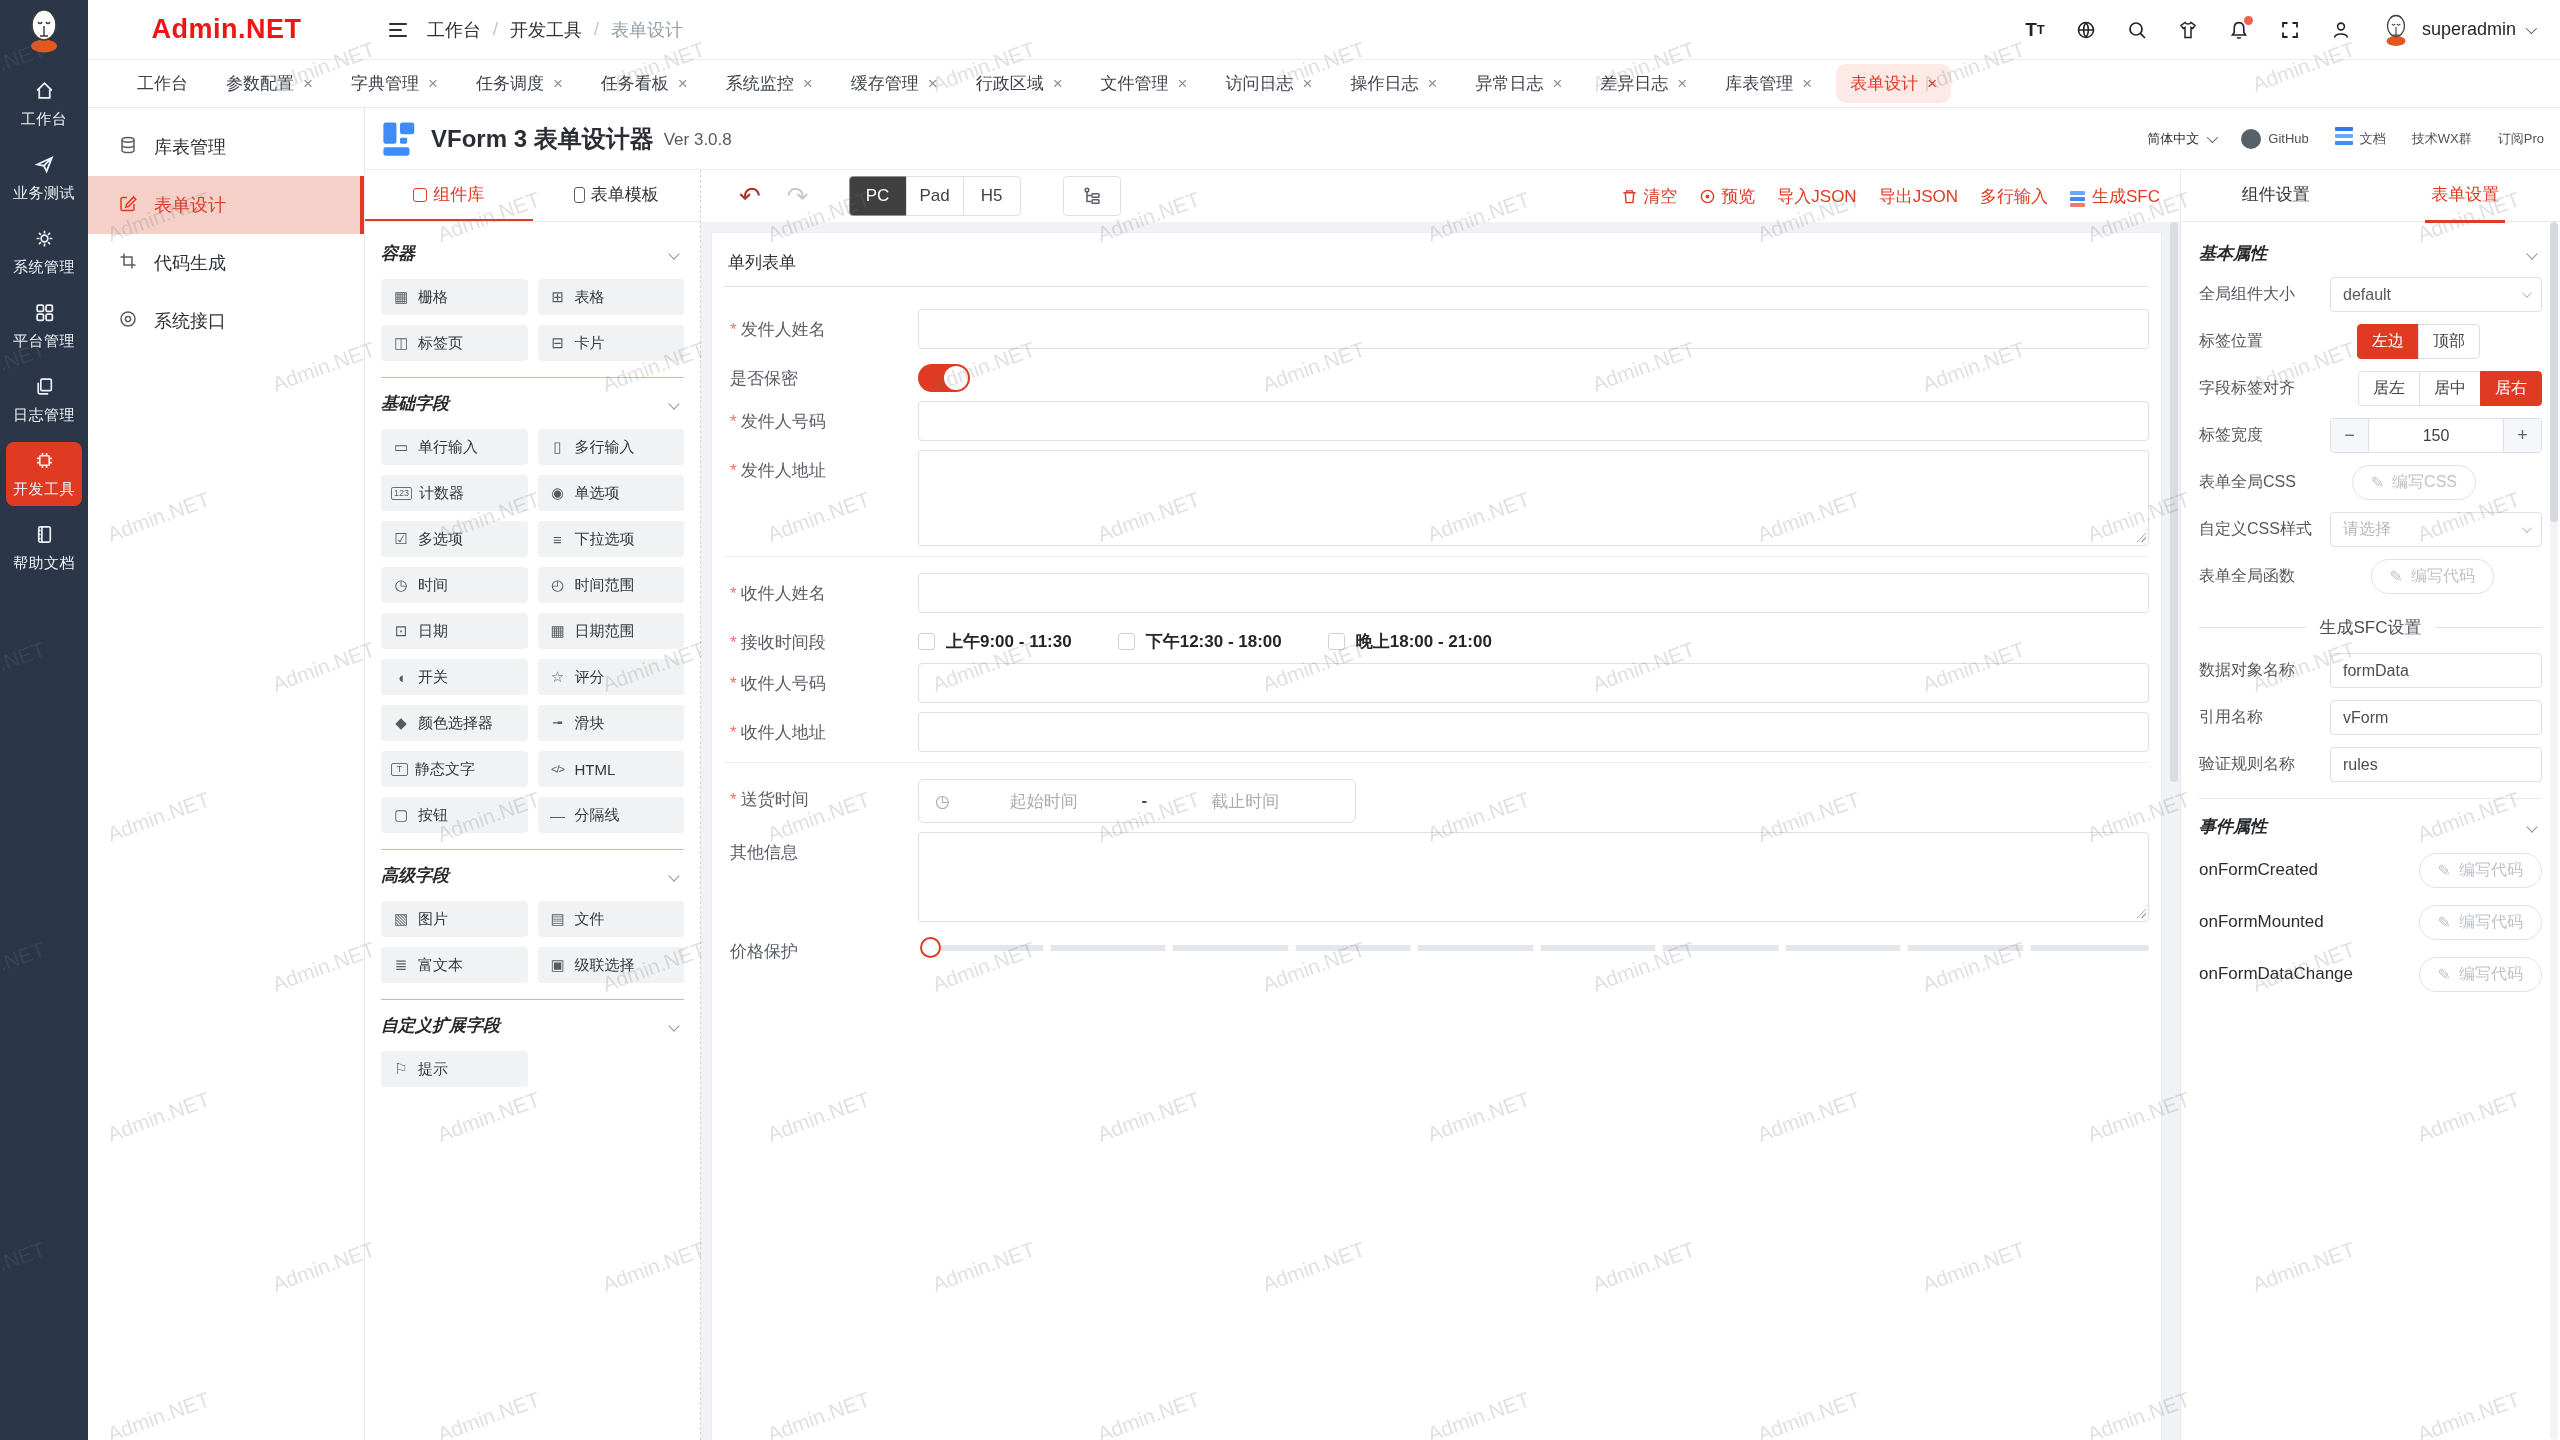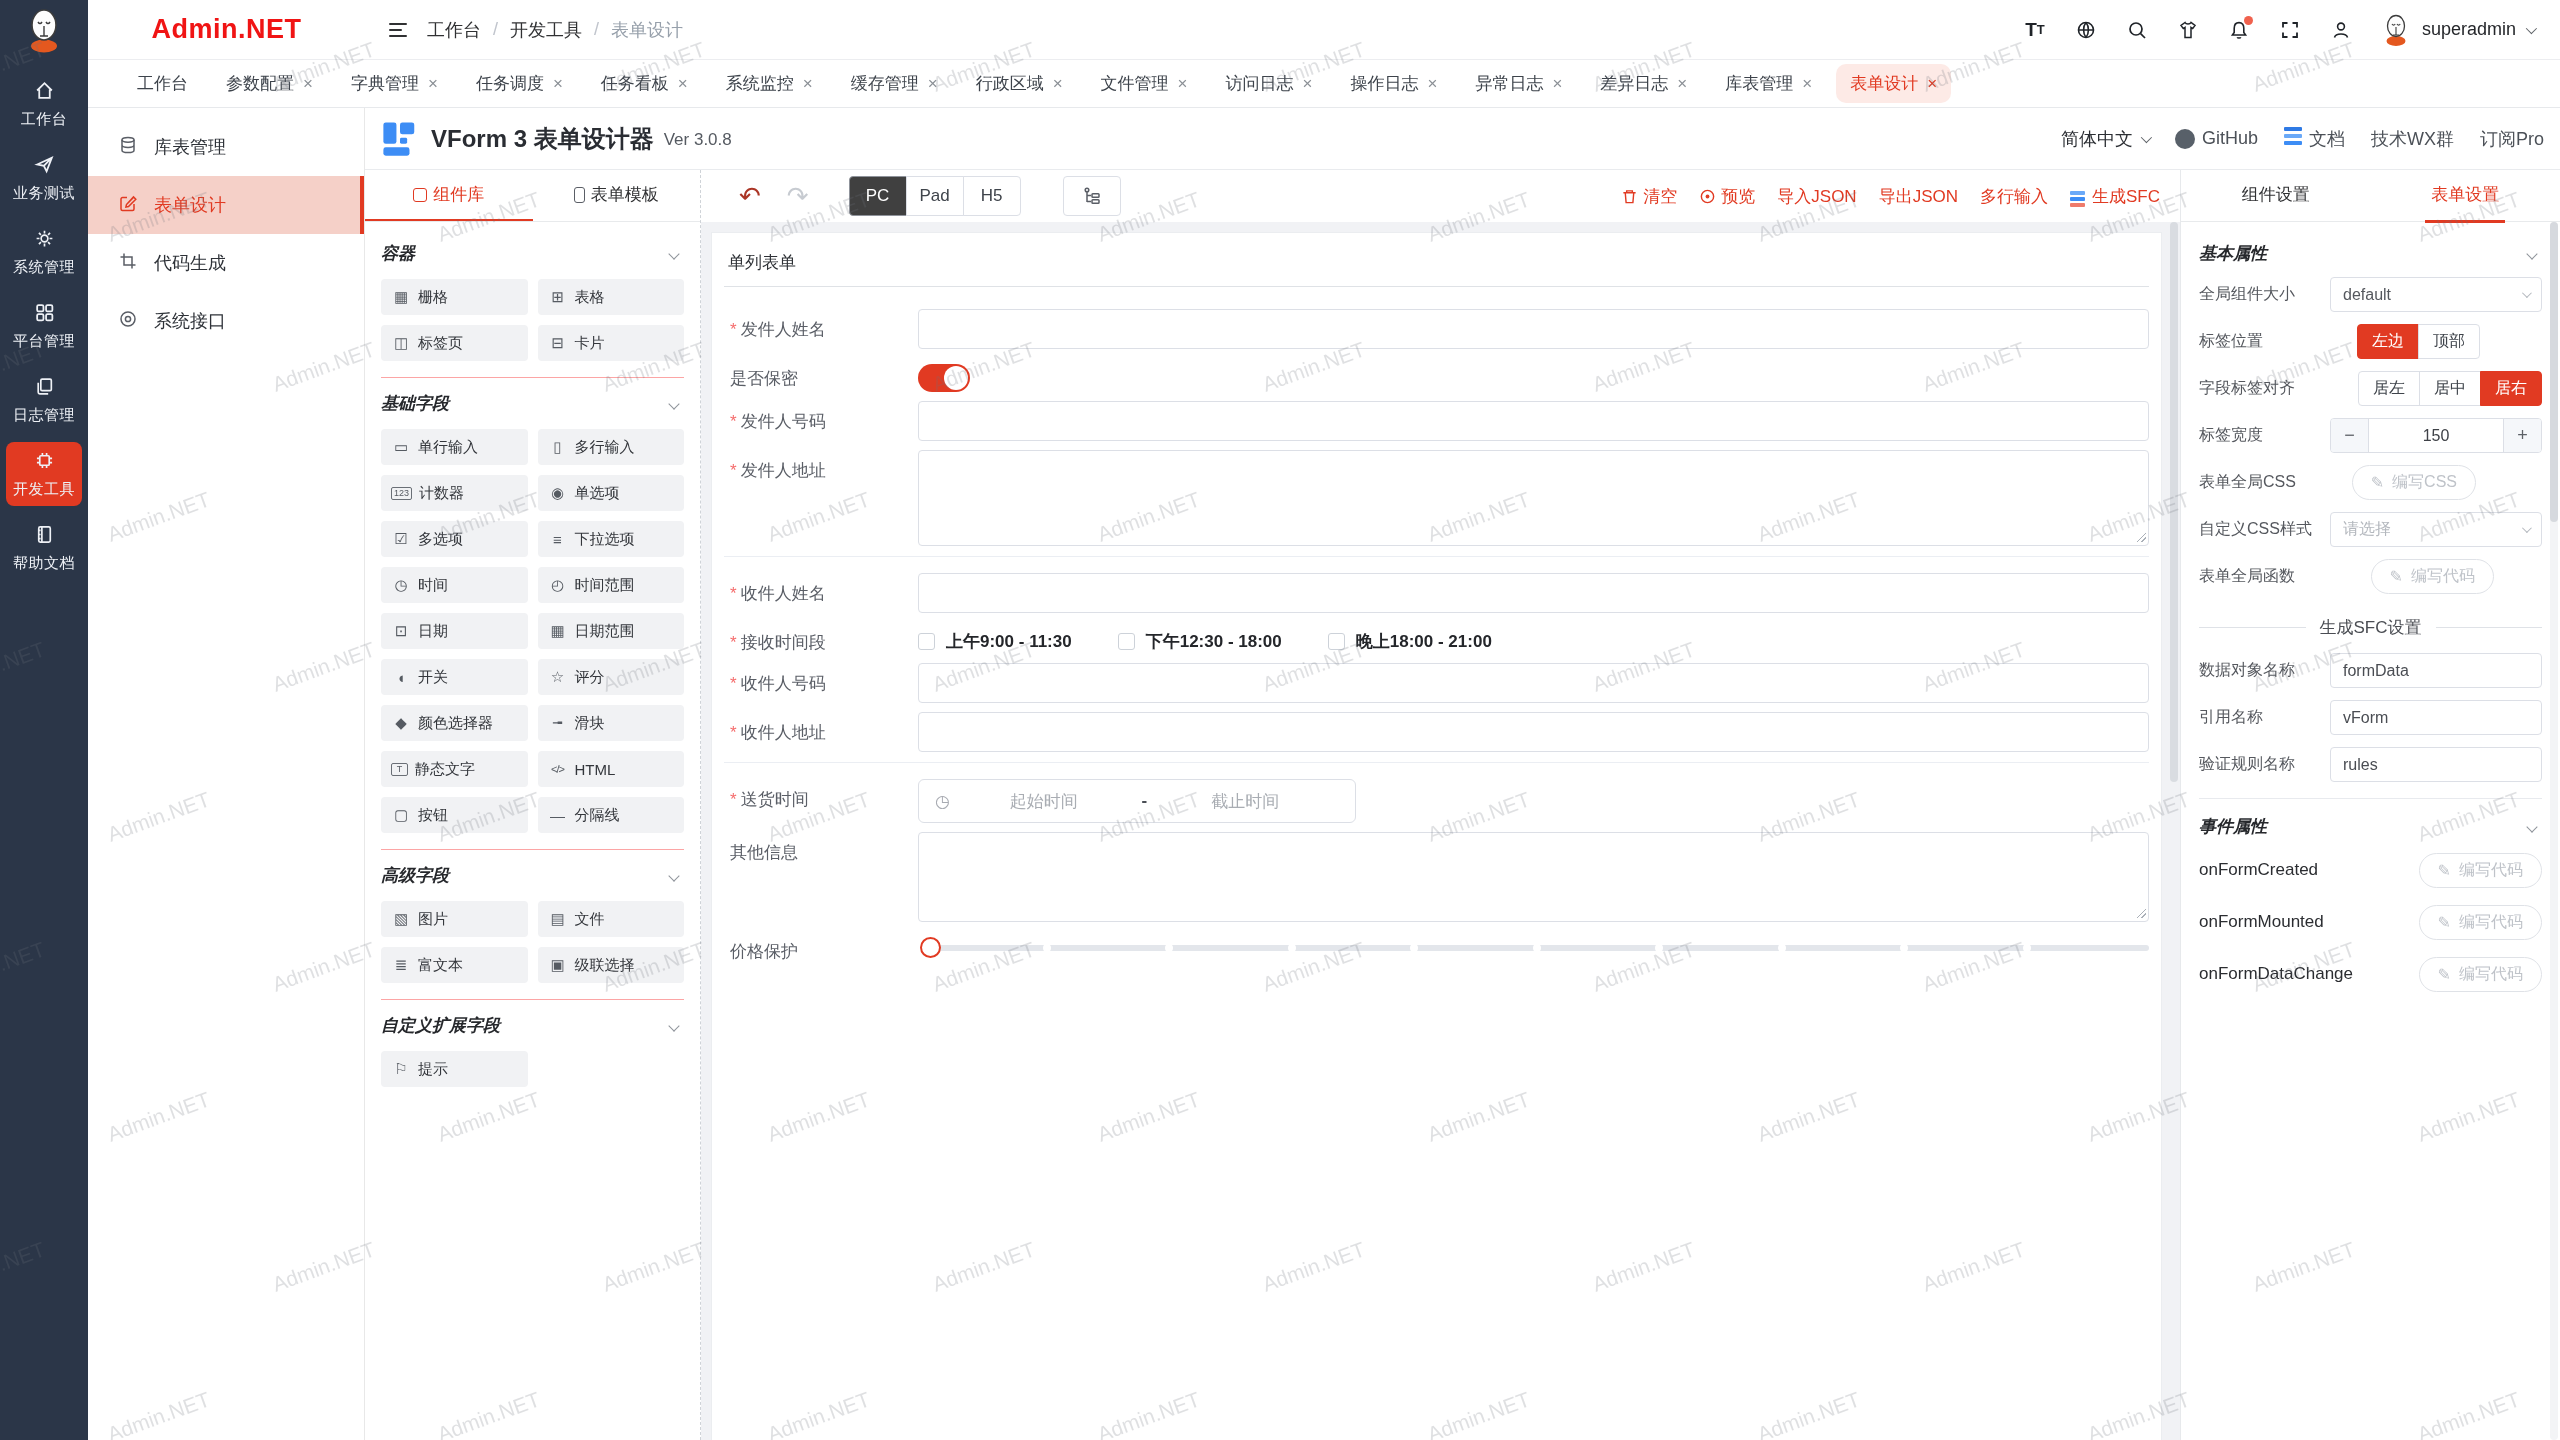--- a/index.html
+++ b/index.html
@@ -52,21 +52,21 @@
   .menu-item{ height:58px; display:flex; align-items:center; gap:16px; padding-left:30px; font-size:18px; color:#2e3238; cursor:pointer; position:relative;}
   .menu-item svg{ stroke:#5a5e66;}
   .menu-item.active{ background:var(--pink); color:var(--accent);}
   .menu-item.active svg{ stroke:var(--accent);}
   .menu-item.active::after{ content:""; position:absolute; right:0; top:0; bottom:0; width:4px; background:var(--accent);}
   
   .designer{ flex:1; display:flex; flex-direction:column; min-width:0; background:#fff;}
   .vform-header{ height:62px; flex:none; display:flex; align-items:center; padding:0 16px 0 16px; border-bottom:1px solid #e9ebee;}
   .vf-title{ font-size:24px; font-weight:bold; color:#2a2d33; margin-left:12px;}
   .vf-ver{ font-size:17px; color:#555a61; margin-left:10px; margin-top:3px;}
-  .vf-right{ margin-left:auto; display:flex; align-items:center; gap:26px; font-size:18px; color:#41464e;}
+  .vf-right{ margin-left:auto; display:flex; align-items:center; gap:26px; font-size:13px; color:#41464e;}
   .vf-lang{ display:flex; align-items:center; gap:8px; cursor:pointer; color:#2c2f34;}
   .vf-link{ display:flex; align-items:center; gap:7px; cursor:pointer; color:#4c5158;}
   .gh-mark{ width:20px; height:20px; border-radius:50%; background:#586069; display:inline-block;}
   .layers-blue{ width:18px; height:4px; background:var(--blue); border-radius:1px; position:relative; display:inline-block; top:4px;}
   .layers-blue::before, .layers-blue::after{ content:""; position:absolute; left:0; width:18px; height:4px; border-radius:1px;}
   .layers-blue::before{ top:-7px; background:#6aa9f8;} .layers-blue::after{ top:-14px; background:#2f7ae5;}
   .designer-body{ flex:1; display:flex; min-height:0;}
   
   .left-panel{ width:336px; flex:none; background:#fff; border-right:1px dashed #cfd3d8; display:flex; flex-direction:column;}
   .panel-tabs{ height:52px; flex:none; display:flex; border-bottom:1px solid var(--pborder);}

